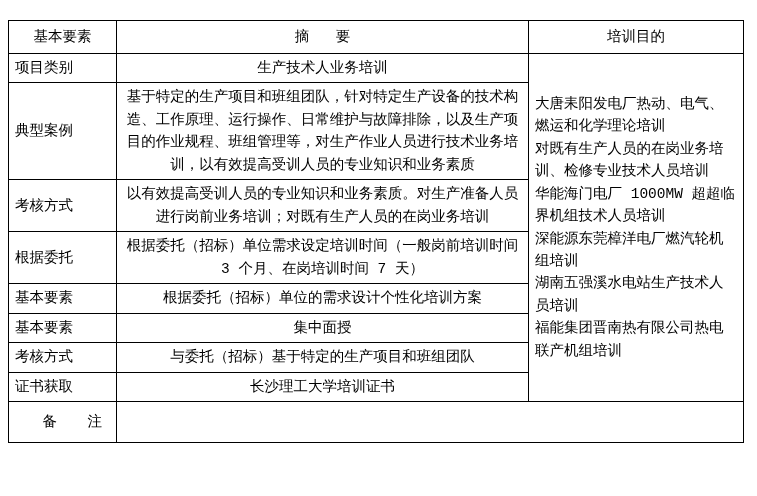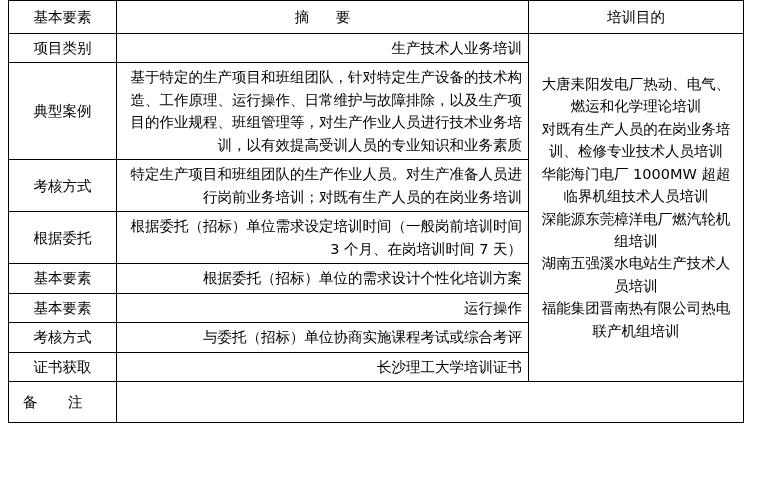--- a/index.html
+++ b/index.html
@@ -16,22 +16,23 @@
   }
   #sheet {
     position: relative;
     width: 757px;
     height: 496px;
     box-sizing: border-box;
   }
   table.doc-table {
     border-collapse: collapse;
     width: 735px;
-    margin: 0 0 0 8px;
+    margin: 20px 0 0 8px;
     table-layout: fixed;
+    font-family: Liberation Mono, monospace;
   }
   table.doc-table td, table.doc-table th {
     border: 1px solid #000000;
     vertical-align: middle;
     padding: 3px 6px;
     font-size: 14.5px;
     line-height: 1.55;
     font-weight: normal;
   }
   col.c1 { width: 108px; }
@@ -43,37 +44,36 @@
     font-weight: bold;
     font-size: 15px;
     height: 26px;
     padding: 2px 4px;
   }
   .hdr.spaced {
     letter-spacing: 6px;
     text-indent: 6px;
   }
   .label-cell {
+    font-size: 14.5px;
+  }
+  .body-cell {
     text-align: center;
     font-size: 14.5px;
   }
-  .body-cell {
-    text-align: right;
-    font-size: 14.5px;
-  }
   .case-cell {
-    text-align: center;
+    text-align: left;
     vertical-align: top;
     font-size: 14.5px;
     line-height: 1.9;
     padding-top: 8px;
   }
   .case-cell div { white-space: normal; }
   .remark-cell {
-    text-align: left;
+    text-align: right;
     letter-spacing: 8px;
     text-indent: 8px;
     font-size: 14.5px;
   }
   .remark-body {
     height: 34px;
   }
 </style>
 </head>
 <body>
@@ -105,41 +105,41 @@
         </td>
       </tr>
 
       <tr>
         <td class="label-cell">典型案例</td>
         <td class="body-cell">基于特定的生产项目和班组团队，针对特定生产设备的技术构造、工作原理、运行操作、日常维护与故障排除，以及生产项目的作业规程、班组管理等，对生产作业人员进行技术业务培训，以有效提高受训人员的专业知识和业务素质</td>
       </tr>
 
       <tr>
         <td class="label-cell">考核方式</td>
-        <td class="body-cell">特定生产项目和班组团队的生产作业人员。对生产准备人员进行岗前业务培训；对既有生产人员的在岗业务培训</td>
+        <td class="body-cell">以有效提高受训人员的专业知识和业务素质。对生产准备人员进行岗前业务培训；对既有生产人员的在岗业务培训</td>
       </tr>
 
       <tr>
         <td class="label-cell">根据委托</td>
         <td class="body-cell">根据委托（招标）单位需求设定培训时间（一般岗前培训时间 3 个月、在岗培训时间 7 天）</td>
       </tr>
 
       <tr>
         <td class="label-cell">基本要素</td>
         <td class="body-cell">根据委托（招标）单位的需求设计个性化培训方案</td>
       </tr>
 
       <tr>
         <td class="label-cell">基本要素</td>
-        <td class="body-cell">运行操作</td>
+        <td class="body-cell">集中面授</td>
       </tr>
 
       <tr>
         <td class="label-cell">考核方式</td>
-        <td class="body-cell">与委托（招标）单位协商实施课程考试或综合考评</td>
+        <td class="body-cell">与委托（招标）基于特定的生产项目和班组团队</td>
       </tr>
 
       <tr>
         <td class="label-cell">证书获取</td>
         <td class="body-cell">长沙理工大学培训证书</td>
       </tr>
 
       <tr>
         <td class="remark-cell">备　注</td>
         <td class="body-cell remark-body" colspan="2"></td>

